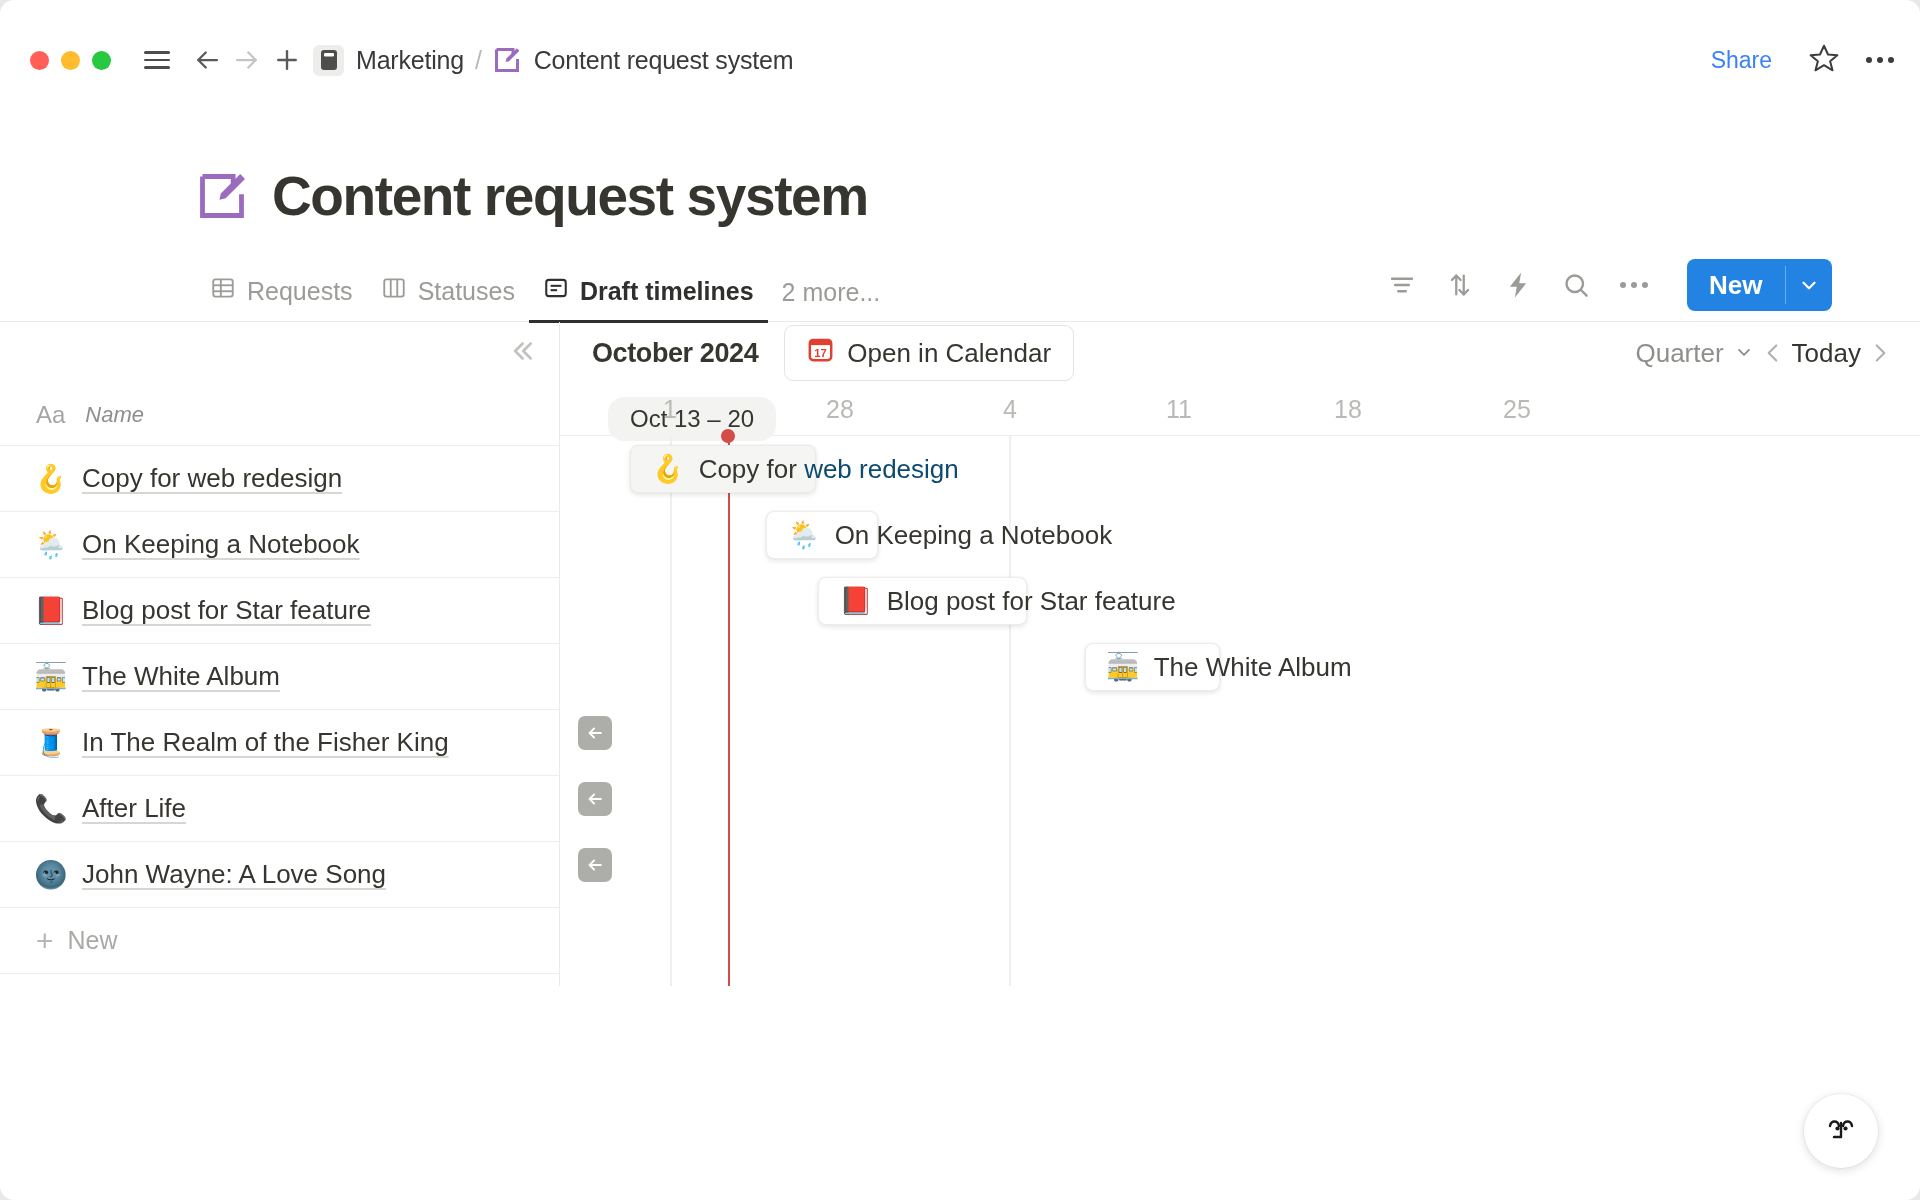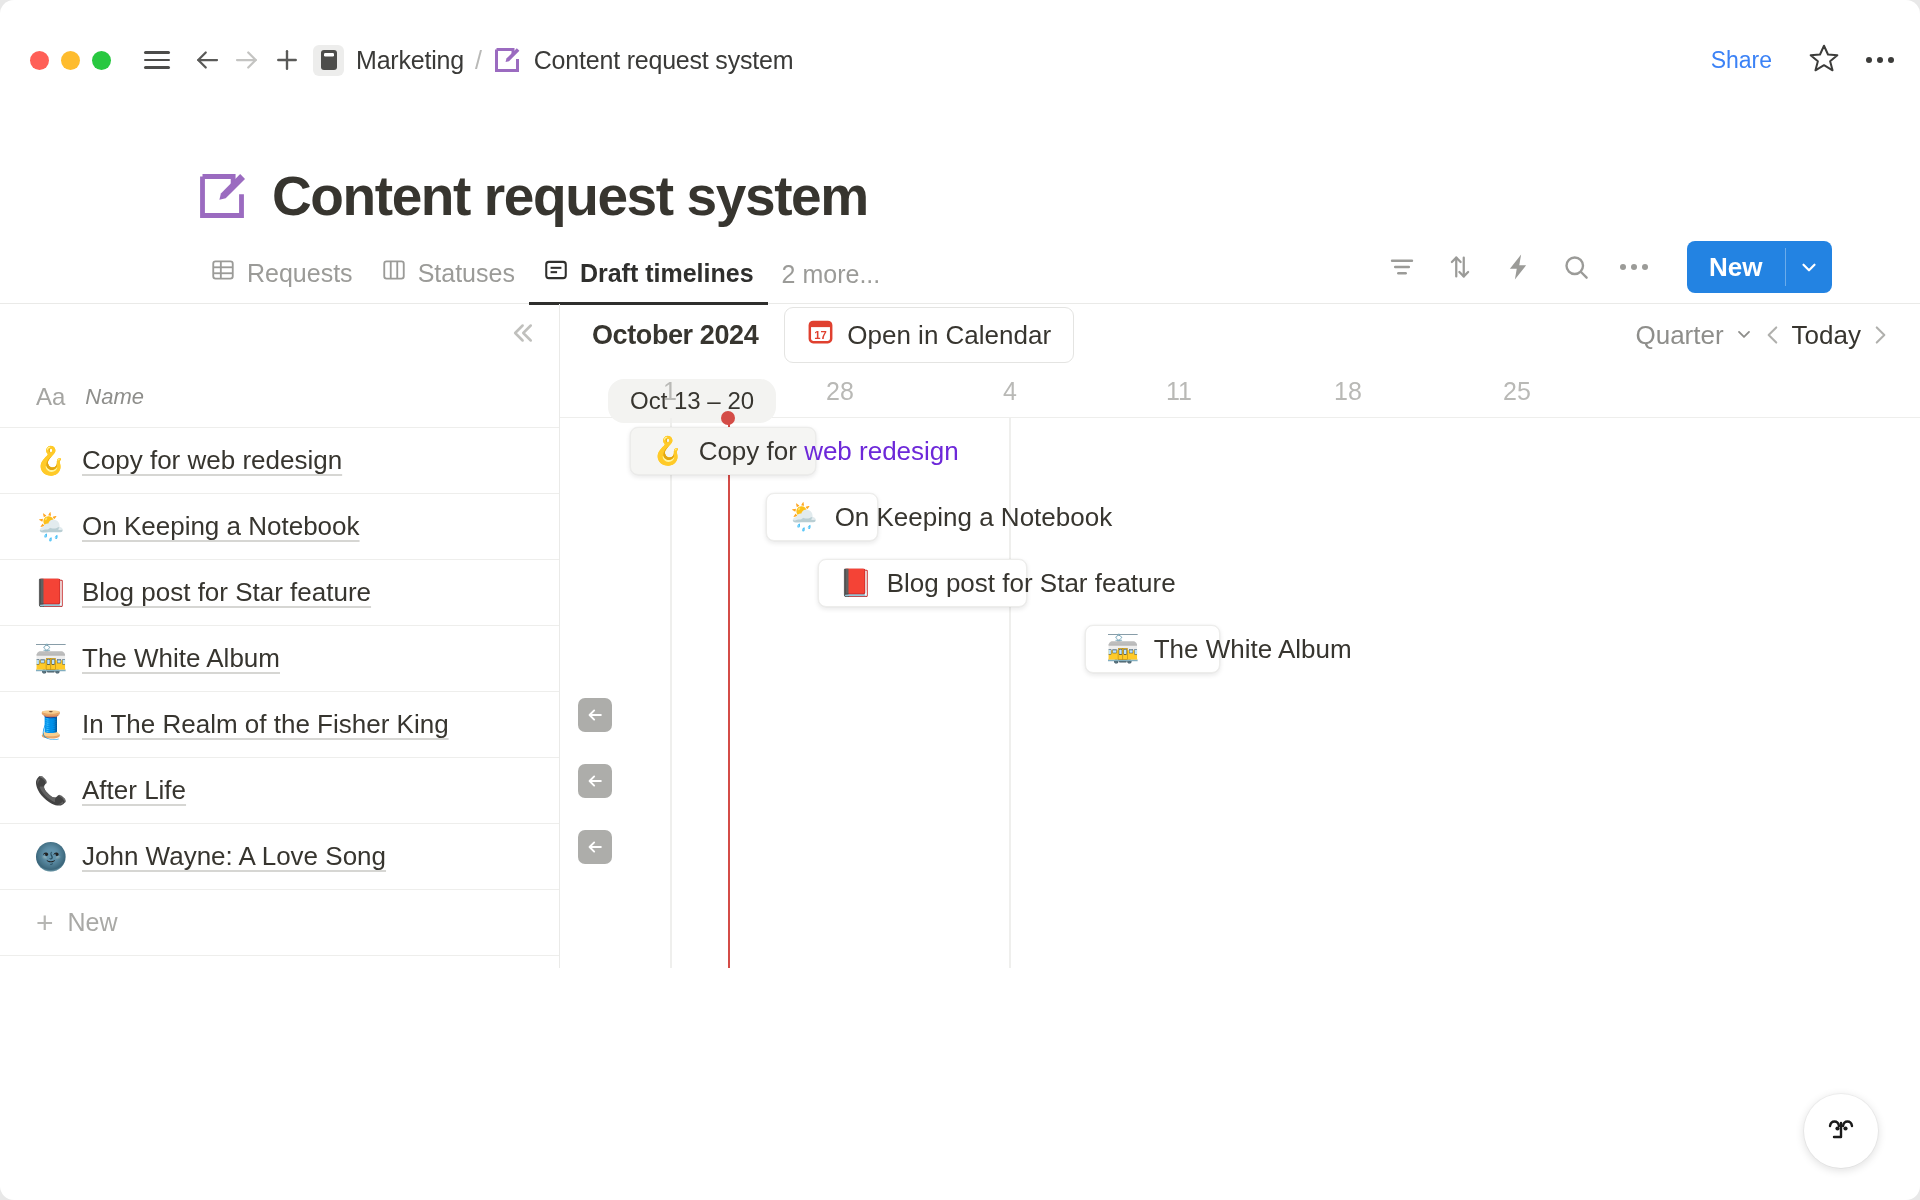--- a/index.html
+++ b/index.html
@@ -75,21 +75,21 @@
   }
   .page-emoji-lg { margin-right: 24px; display:flex; align-items:center; }
   .page-title {
     font-size: 55px; font-weight: bold;
     color: #37352f; letter-spacing: -1.4px;
   }
 
   
   .tabbar {
     display: flex; align-items: flex-end;
-    margin: 16px 0 0 0;
+    margin: 34px 0 0 0;
     padding: 0 88px 0 196px;
     border-bottom: 1.5px solid #eaeae8;
     height: 60px;
     position: relative;
   }
   .tab {
     display: flex; align-items: center; gap: 11px;
     font-size: 25px; color: #9b9b98;
     padding: 0 14px 14px 14px;
     position: relative;
@@ -219,21 +219,21 @@
     display: flex; align-items: center; gap: 14px;
     padding-left: 20px;
     background: #ffffff;
     border: 1.5px solid #ededeb;
     box-shadow: 0 2px 5px rgba(15,15,15,0.10), 0 0 0 0.5px rgba(15,15,15,0.03);
     white-space: nowrap;
   }
   .bar.ghost { background: #f5f5f3; border-color: #ececea; }
   .bar .emoji { font-size: 27px; }
   .bar .lbl { font-size: 26px; color: #37352f; }
-  .bar .lbl .faded { color: #6d28d9; }
+  .bar .lbl .faded { color: #0c4a6e; }
 
   .scroll-back {
     position: absolute; width: 34px; height: 34px;
     border-radius: 7px; background: #adadaa;
     display: flex; align-items: center; justify-content: center;
   }
 
   
   .ai-bubble {
     position: absolute; right: 42px; bottom: 32px;

